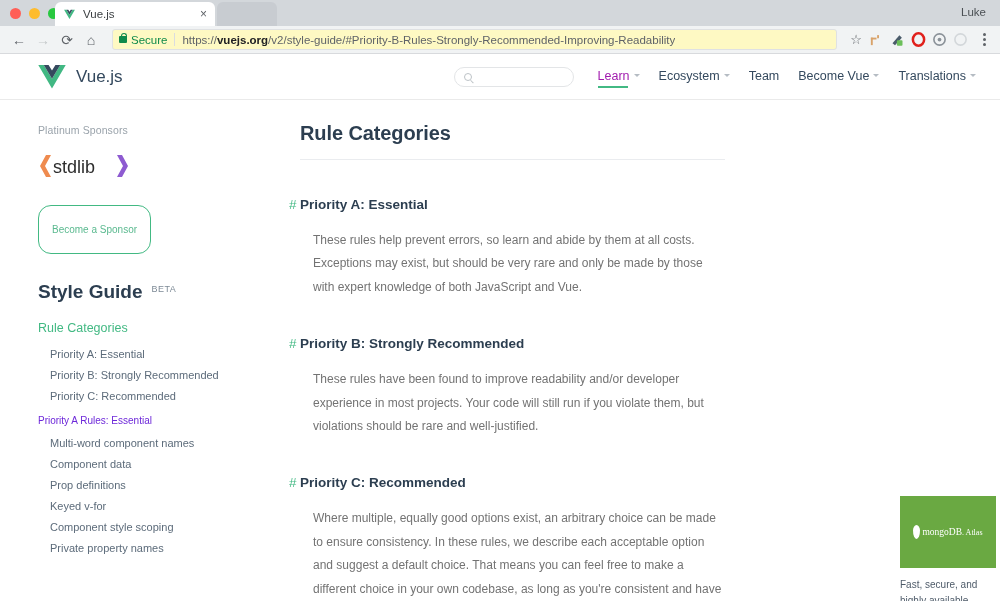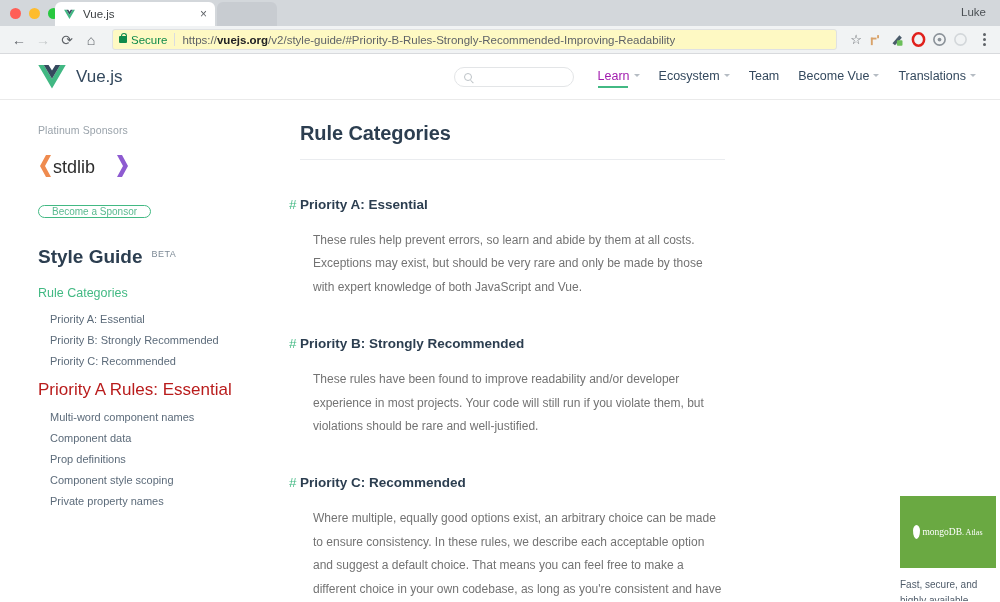--- a/index.html
+++ b/index.html
@@ -236,21 +236,21 @@
     margin-bottom: 16px;
     letter-spacing: .1px;
   }
   .sponsor-logo { margin-bottom: 15px; cursor: pointer; }
   .become-sponsor {
     display: inline-block;
     border: 1px solid #42b983;
     color: #5ab98f;
     border-radius: 13px;
     font-size: 10px;
-    padding: 0 13px;
+    padding: 18px 13px;
     margin-top: 6px;
     cursor: pointer;
     background: #fff;
   }
   .guide-title {
     margin-top: 27px;
     display: flex; align-items: flex-start; gap: 9px;
   }
   .guide-title .t {
     font-size: 19px; font-weight: bold;
@@ -269,22 +269,22 @@
     cursor: pointer;
   }
   .side-link {
     font-size: 11px;
     color: #5c6b7a;
     padding: 4.5px 0 4.5px 12px;
     cursor: pointer;
     white-space: nowrap;
   }
   .side-group {
-    font-size: 17px;
-    color: #b91c1c;
+    font-size: 10px;
+    color: #6d28d9;
     margin: 9px 0 6px 0;
     cursor: pointer;
   }
 
   
   .content {
     flex: 1;
     padding: 22px 0 0 40px;
     overflow: hidden;
     position: relative;
@@ -490,20 +490,21 @@
 
         <div class="side-nav">
           <div class="side-section">Rule Categories</div>
           <div class="side-link">Priority A: Essential</div>
           <div class="side-link">Priority B: Strongly Recommended</div>
           <div class="side-link">Priority C: Recommended</div>
           <div class="side-group">Priority A Rules: Essential</div>
           <div class="side-link">Multi-word component names</div>
           <div class="side-link">Component data</div>
           <div class="side-link">Prop definitions</div>
+          <div class="side-link">Keyed v-for</div>
           <div class="side-link">Component style scoping</div>
           <div class="side-link">Private property names</div>
 
         </div>
       </div>
 
       <div class="content">
         <div class="content-inner">
           <h1 class="page-title">Rule Categories</h1>
           <div class="rule"></div>

